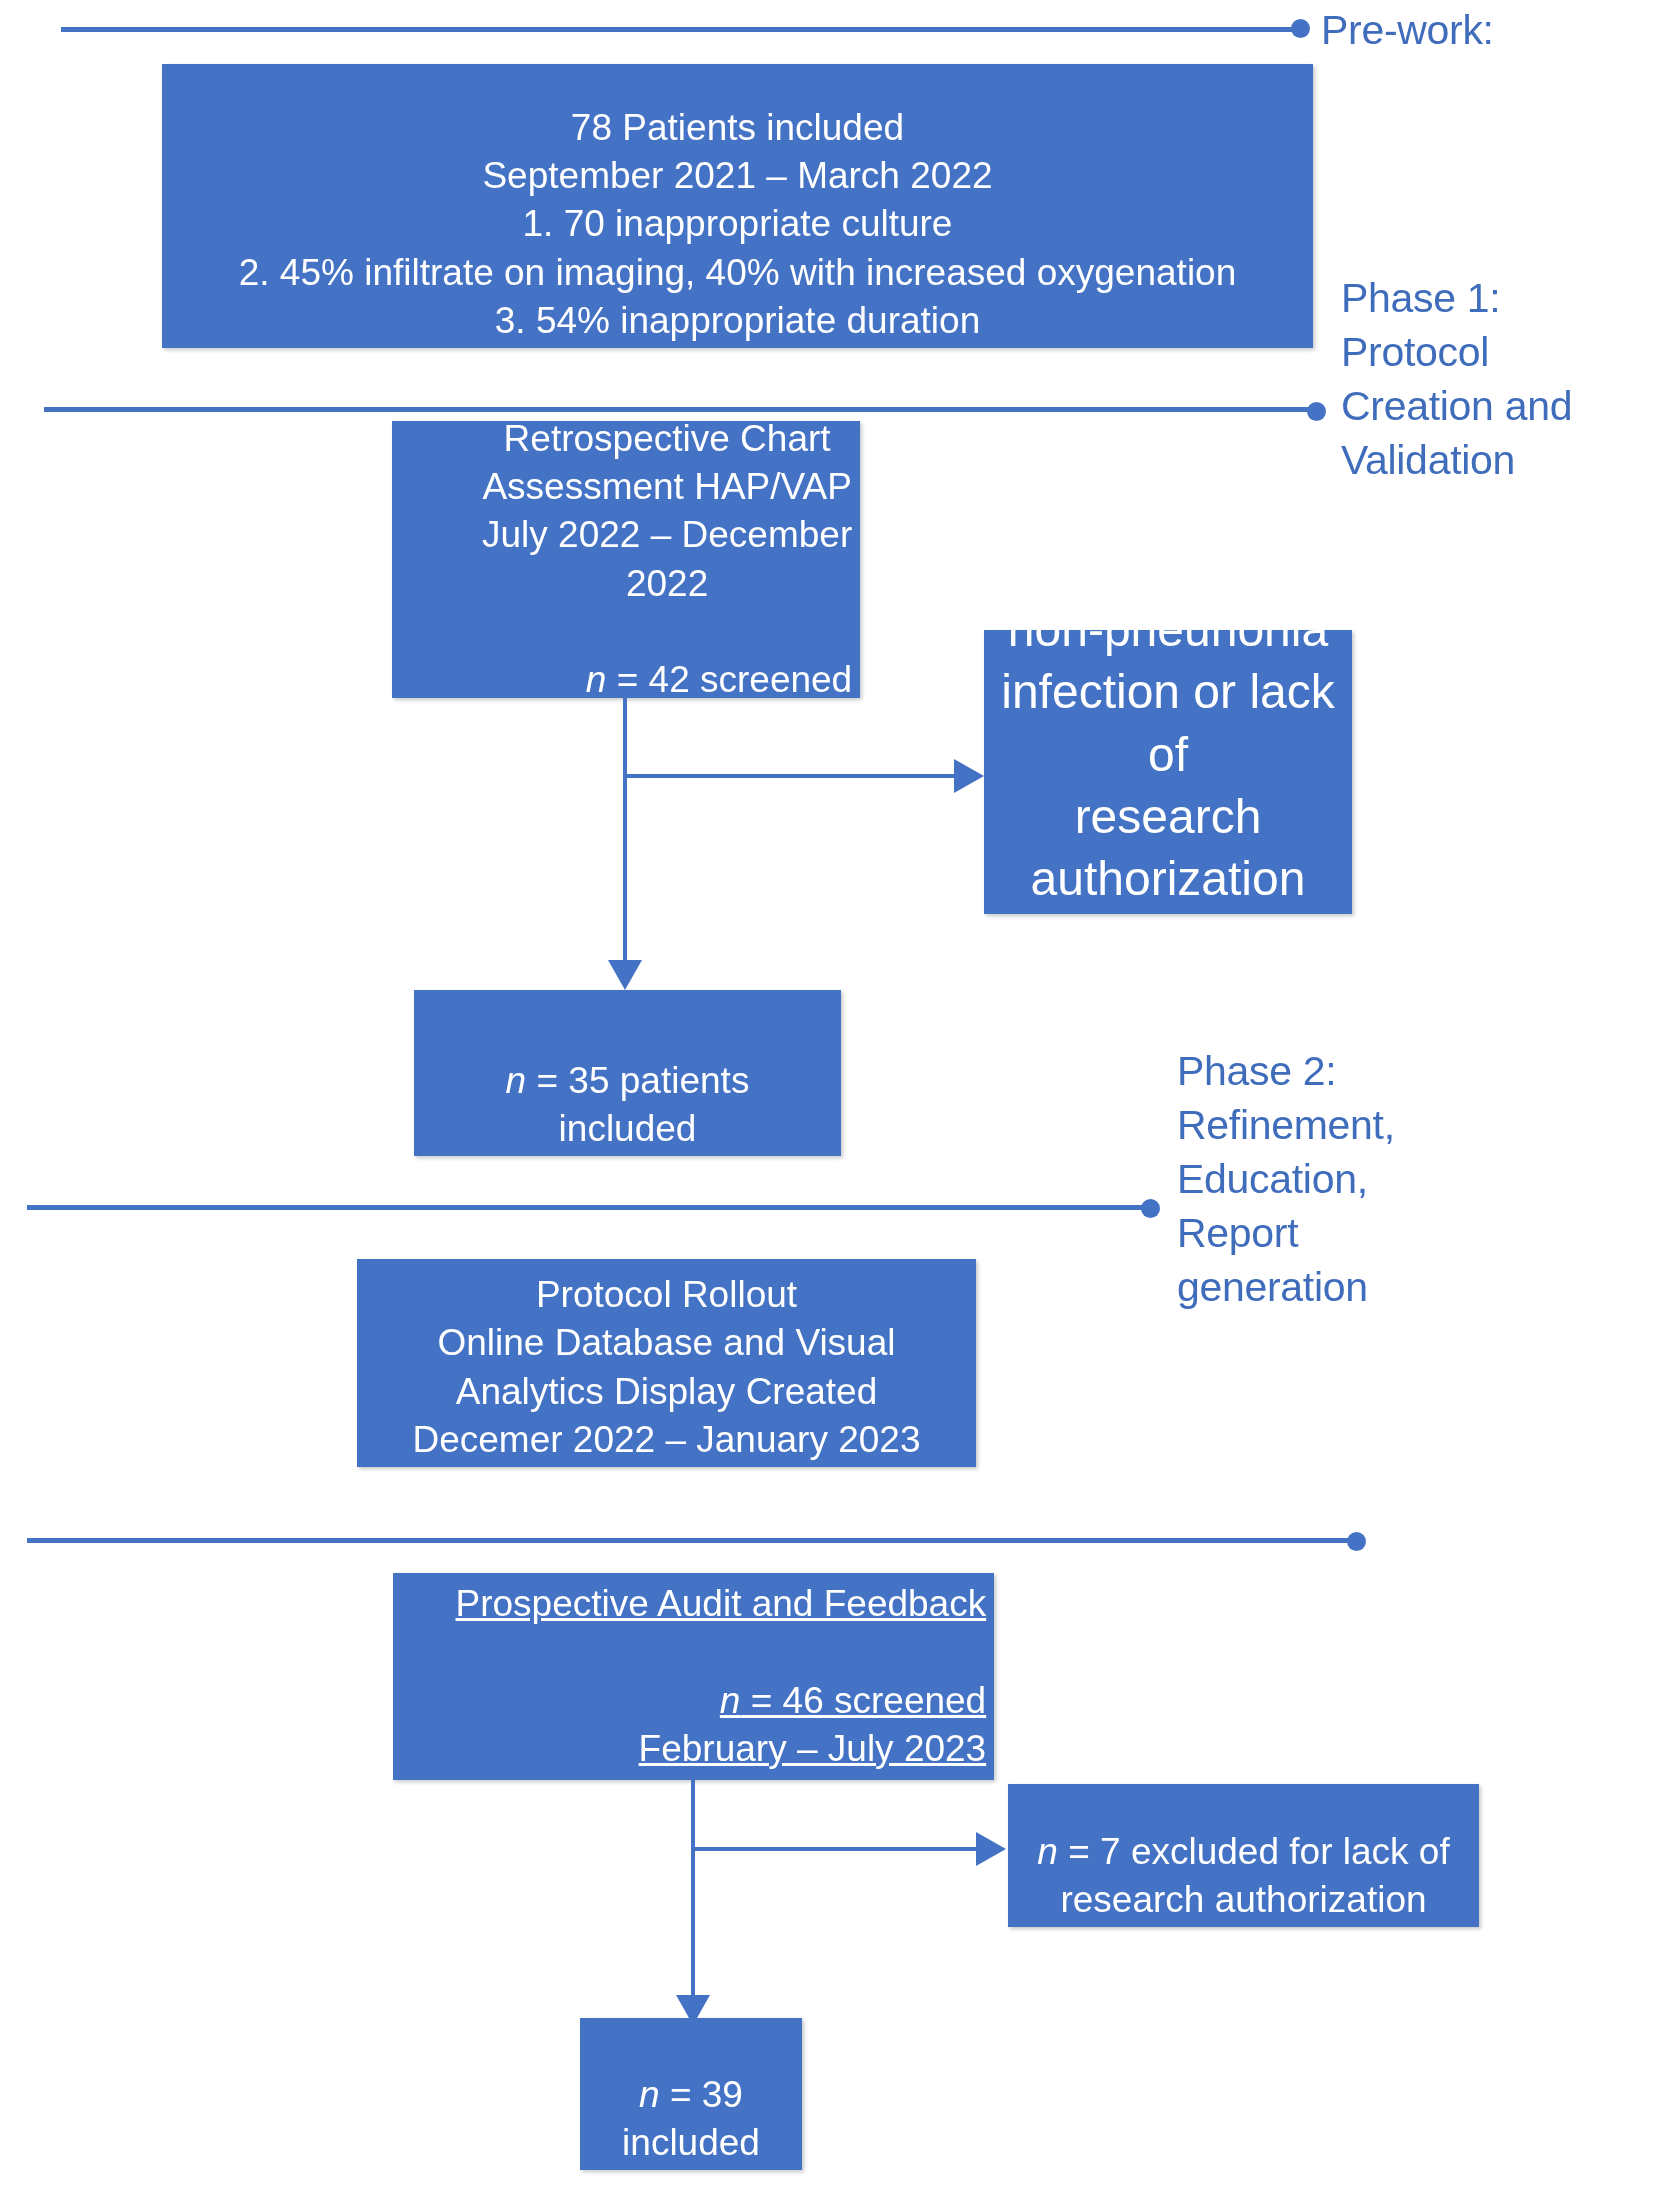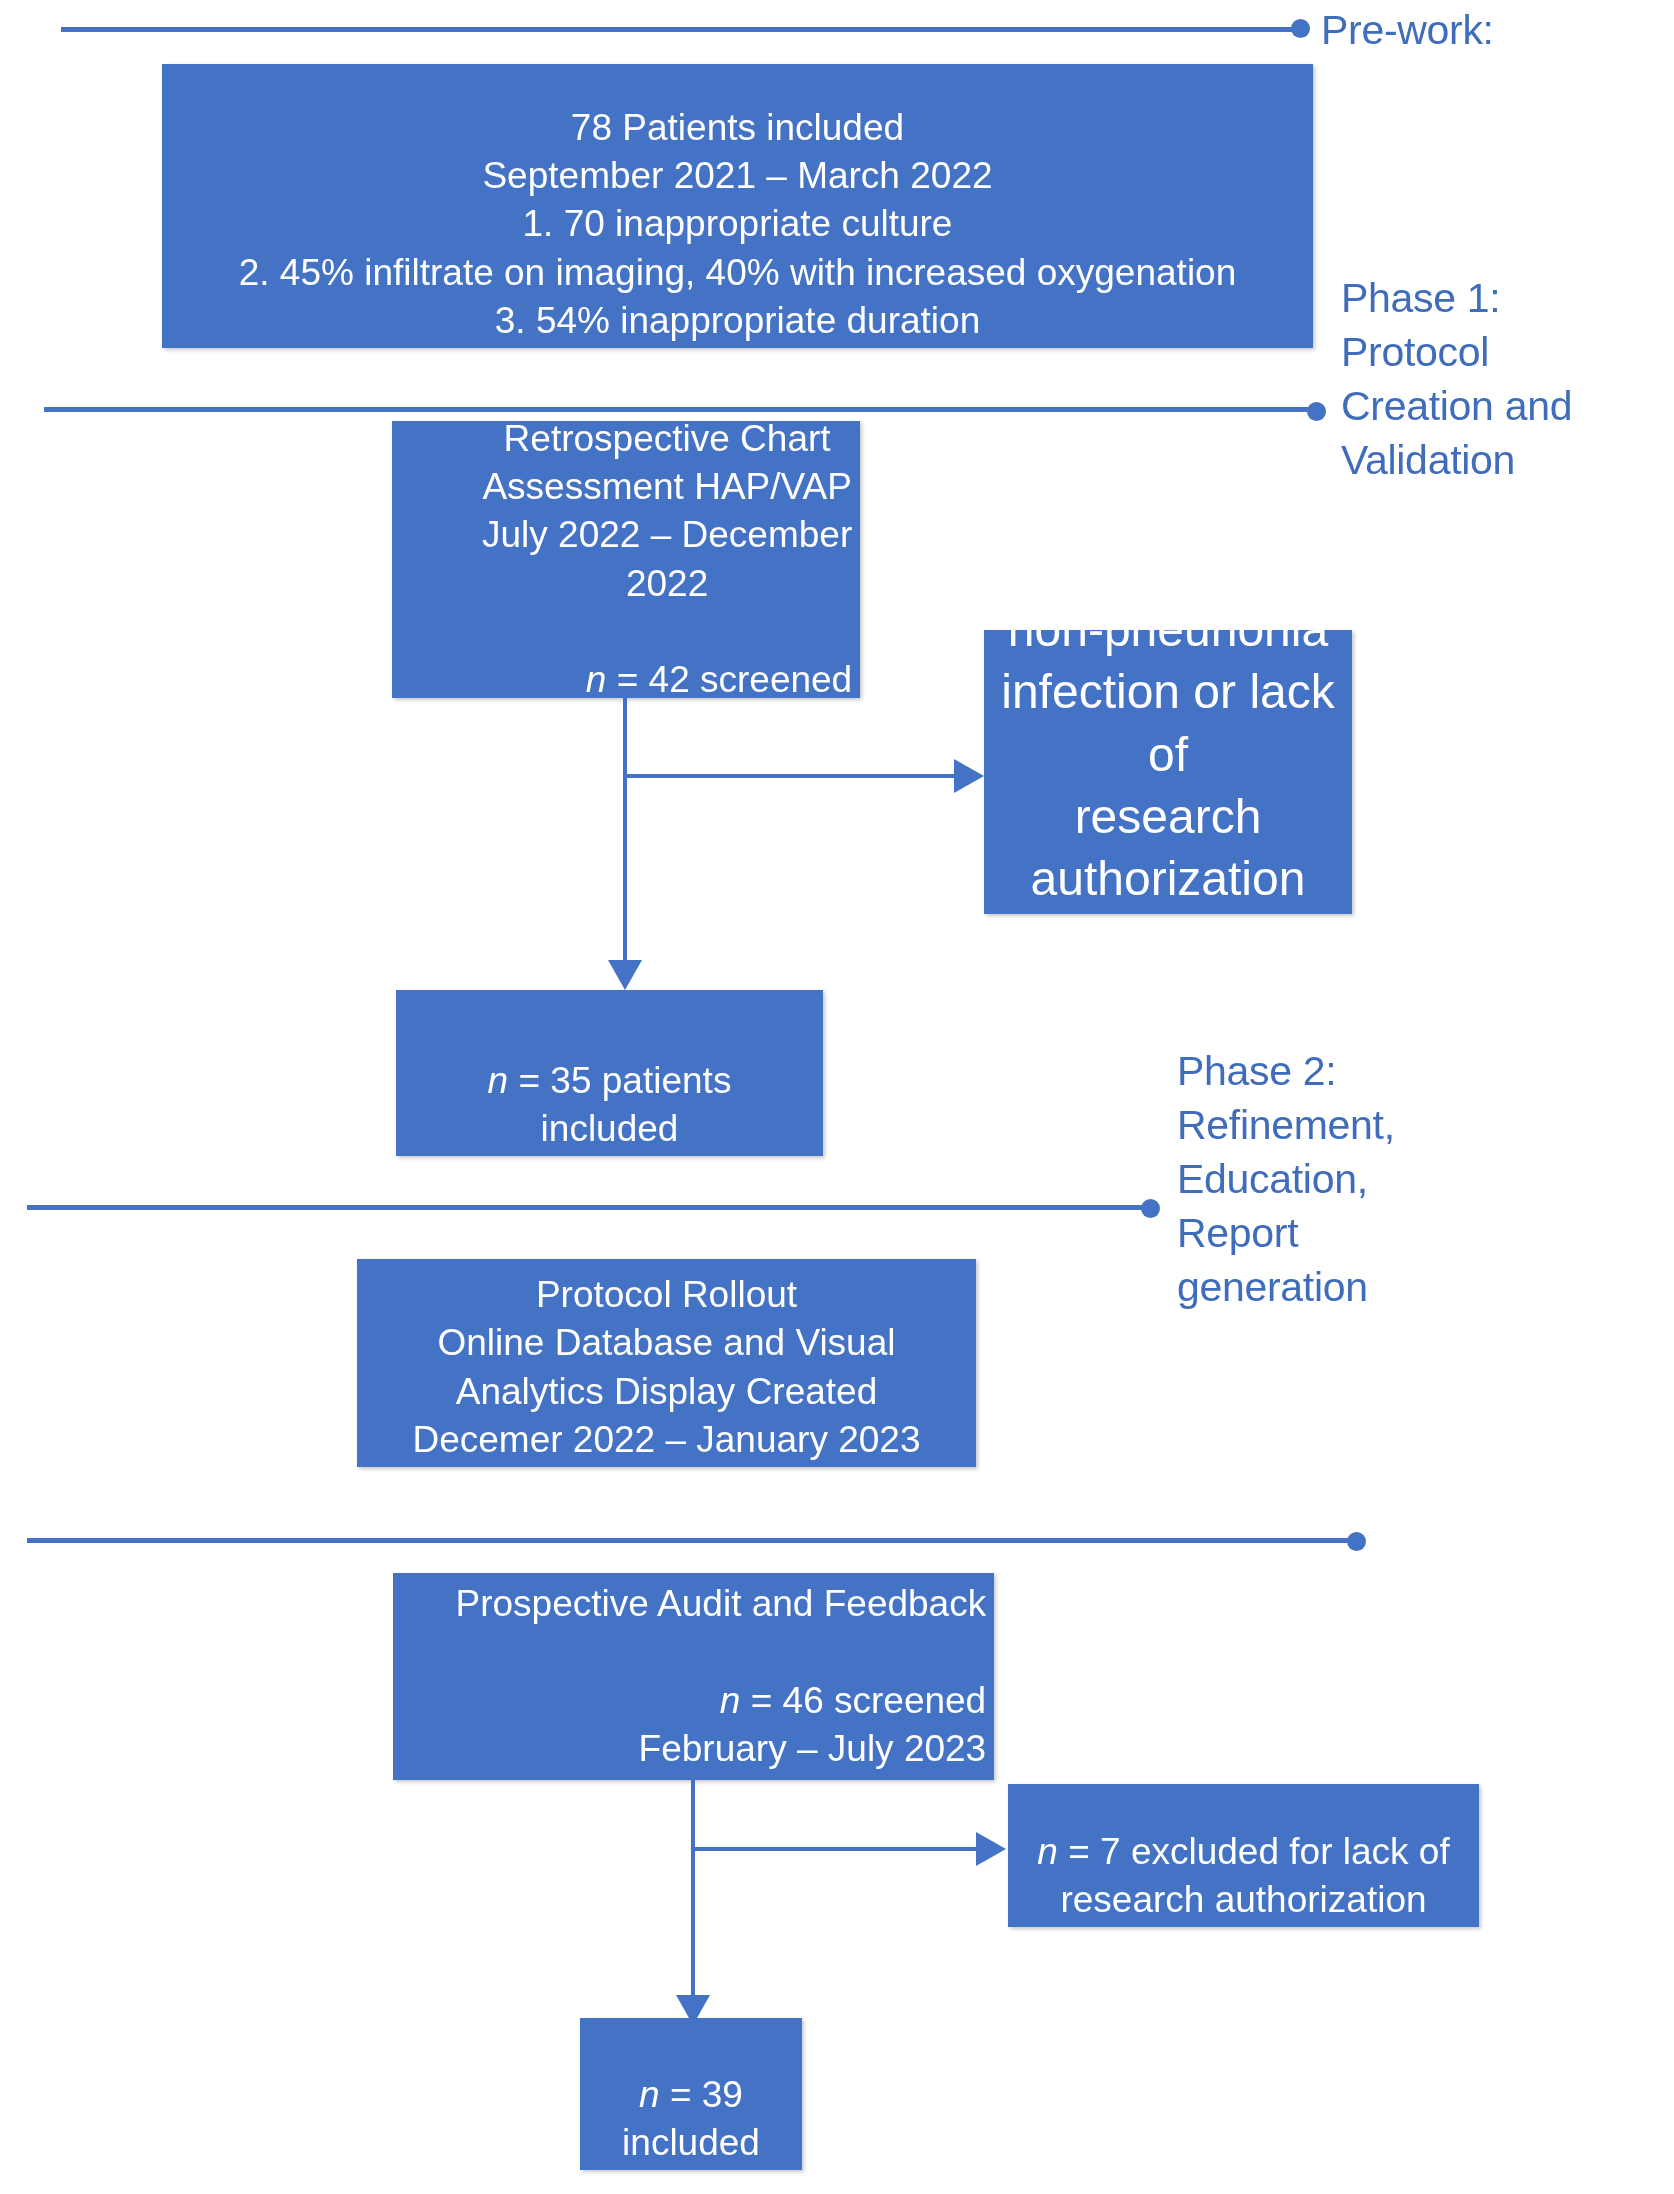--- a/index.html
+++ b/index.html
@@ -135,21 +135,21 @@
   <div class="node" style="left:984px; top:630px; width:368px; height:284px;">
     <div class="txt" style="font-size:48px;">
       <em>n</em><span> = 7 excluded for
 non-pneunonia
 infection or lack of
 research
 authorization</span>
     </div>
   </div>
 
-  <div class="node" style="left:396px; top:990px; width:427px; height:166px;">
+  <div class="node" style="left:414px; top:990px; width:427px; height:166px;">
     <div class="txt" style="font-size:37px;">
       <em>n</em><span> = 35 patients
 included</span>
     </div>
   </div>
 
   <div class="tl-line" style="left:26.6px; top:1205px; width:1125px;"></div>
   <div class="tl-dot" style="left:1141px; top:1199px;"></div>
   <div class="phase-label" style="left:1177px; top:1044px;">Phase 2:
 Refinement,
@@ -160,21 +160,21 @@
   <div class="node" style="left:357px; top:1259px; width:619px; height:208px;">
     <div class="txt" style="font-size:37px;">Protocol Rollout
 Online Database and Visual
 Analytics Display Created
 Decemer 2022 – January 2023</div>
   </div>
 
   <div class="tl-line" style="left:26.6px; top:1538px; width:1330px;"></div>
   <div class="tl-dot" style="left:1347px; top:1532px;"></div>
 
-  <div class="node" style="left:393px; top:1573px; width:601px; height:207px; flex-direction:column;">
+  <div class="node" style="left:393px; top:1573px; width:601px; height:207px; flex-direction:column;text-decoration:underline;">
     <div class="txt" style="font-size:37px;">Prospective Audit and Feedback</div>
     <div class="txt" style="font-size:37px;">
       <em>n</em><span> = 46 screened</span>
     </div>
     <div class="txt" style="font-size:37px;margin-left:38px;">February – July 2023</div>
   </div>
 
   <div class="v-line" style="left:691px; top:1780px; height:218px;"></div>
   <div class="arrow-down" style="left:676px; top:1995px;"></div>
 

